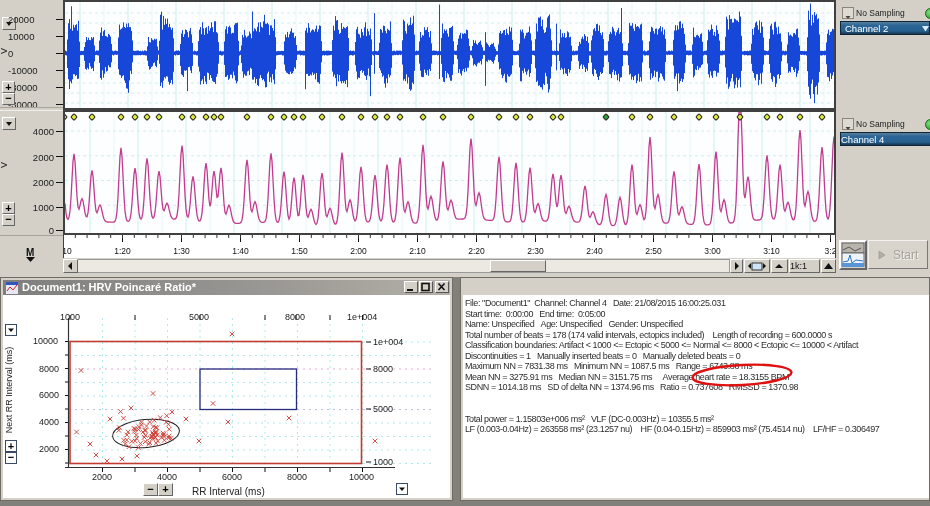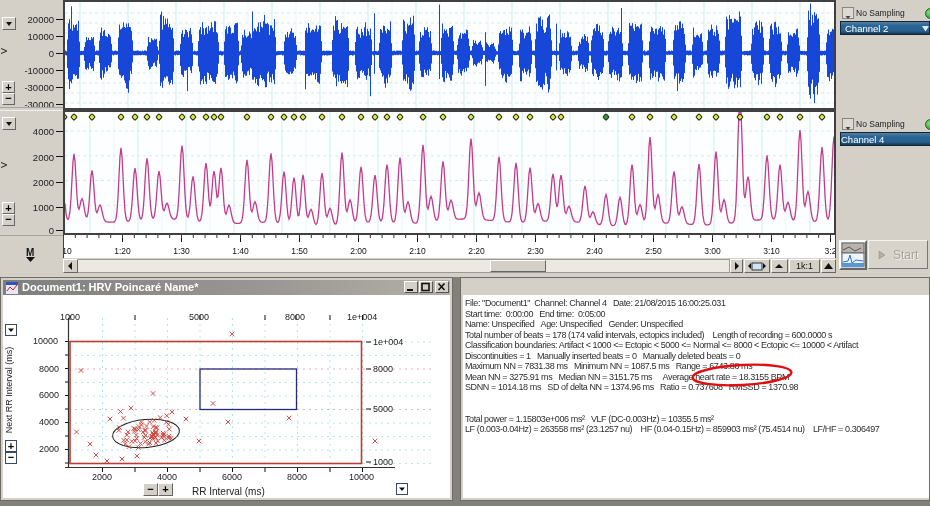--- a/index.html
+++ b/index.html
@@ -1,18 +1,18 @@
 <!DOCTYPE html>
 <html><head><meta charset="utf-8"><style>
 * { margin:0; padding:0; box-sizing:border-box; } .wbtn svg, .btn3d svg { display:block; margin:auto; }
 html,body { width:930px; height:506px; background:#d4d0c8; font-family:"Liberation Sans",sans-serif; overflow:hidden; position:relative; }
 .abs { position:absolute; }
 .btn3d { background:#d4d0c8; border-top:1px solid #fff; border-left:1px solid #fff; border-right:1px solid #666; border-bottom:1px solid #666; }
 .wbtn { background:#fff; border:1px solid #3a4a66; }
-.axlab { position:absolute; font-size:9.5px; color:#1c1c1c; text-align:right; width:46px; }
+.axlab { position:absolute; font-size:9.5px; color:#1c1c1c; width:46px; }
 .axlab4 { position:absolute; font-size:9.5px; color:#1c1c1c; text-align:right; width:40px; }
 .plab { position:absolute; font-size:9px; color:#222; }
 .titlebtn { position:absolute; width:14px; height:12px; background:#d4d0c8; border-top:1px solid #fff; border-left:1px solid #fff; border-right:1px solid #555; border-bottom:1px solid #555; font-size:9px; text-align:center; line-height:10px; color:#000; }
 .rline { font-size:9px; letter-spacing:-0.4px; color:#2e2e2e; white-space:nowrap; position:absolute; left:2px; }
 </style></head>
 <body>
 
 <div class="abs" style="left:63px; top:0; width:773px; height:236px; background:#404040;"></div>
 
 <div class="abs" style="left:65px; top:2px; width:769px; height:106px; background:#fdfeff; overflow:hidden;">
@@ -317,21 +317,21 @@
       <path d="M3 6 L6 3 L6 9 Z" fill="#111"></path>
       <rect x="7" y="3" width="10" height="7" fill="#cfe4f7" stroke="#333"></rect>
       <path d="M21 6 L18 3 L18 9 Z" fill="#111"></path>
     </svg>
   </div>
 <div class="abs btn3d" style="left:771px; top:259px; width:17px; height:14px;">
     <svg width="15" height="12">
       <path d="M3 8 L7 4 L11 8 Z" fill="#111"></path>
     </svg>
   </div>
-<div class="abs btn3d" style="left:789px; top:259px; width:31px; height:14px; font-size:9px; text-align:center; line-height:13px; color:#111;">1k:1</div>
+<div class="abs btn3d" style="left:789px; top:259px; width:31px; height:14px; font-size:9px; text-align:left; line-height:13px; color:#111;">1k:1</div>
 <div class="abs btn3d" style="left:821px; top:259px; width:15px; height:14px;">
     <svg width="13" height="12">
       <path d="M6.5 3 L11 9 L2 9 Z" fill="#111"></path>
     </svg>
   </div>
 
 <div class="abs" style="left:836px; top:0; width:94px; height:277px; background:#d4d0c8;"></div>
 <div class="abs" style="left:842px; top:7px; width:12px; height:12px; background:#dedad2; border:1px solid #8a867e;"><svg width="10" height="10">
       <path d="M2.5 4 L7.5 4 L5 7 Z" fill="#444"></path>
     </svg></div>
@@ -370,21 +370,21 @@
 
 <div class="abs" style="left:0; top:277px; width:930px; height:229px; background:#82807a;"></div>
 
 <div class="abs" style="left:0; top:277px; width:453px; height:224px; background:#d4d0c8; border:1px solid #6e6a64;">
   <div class="abs" style="left:2px; top:2px; width:447px; height:15px; background:linear-gradient(90deg,#7e7e7e,#9a9894 60%,#b4b0a8); overflow:hidden;">
     <svg style="position:absolute; left:3px; top:1.5px;" width="12" height="12">
         <rect x="0" y="0" width="12" height="12" fill="#e8e8f4"></rect>
         <rect x="0" y="0" width="12" height="3" fill="#3355bb"></rect>
         <path d="M1 9 L4 5 L7 8 L11 3" stroke="#cc2222" fill="none"></path>
       </svg>
-    <span style="position:absolute; left:19px; top:1px; font-size:11px; font-weight:bold; color:#fff;">Document1: HRV Poincaré Name*</span>
+    <span style="position:absolute; left:19px; top:1px; font-size:11px; font-weight:bold; color:#fff;">Document1: HRV Poincaré Ratio*</span>
     <div class="titlebtn" style="left:401px; top:1px;"><svg width="12" height="10">
           <rect x="2" y="7" width="6" height="2" fill="#111"></rect>
         </svg></div>
     <div class="titlebtn" style="left:416px; top:1px;"><svg width="12" height="10">
           <rect x="2" y="1.5" width="7" height="7" fill="none" stroke="#111" stroke-width="1.6"></rect>
         </svg></div>
     <div class="titlebtn" style="left:432px; top:1px;"><svg width="12" height="10">
           <path d="M2.5 1.5 L8.5 8 M8.5 1.5 L2.5 8" stroke="#111" stroke-width="1.6"></path>
         </svg></div>
   </div>

